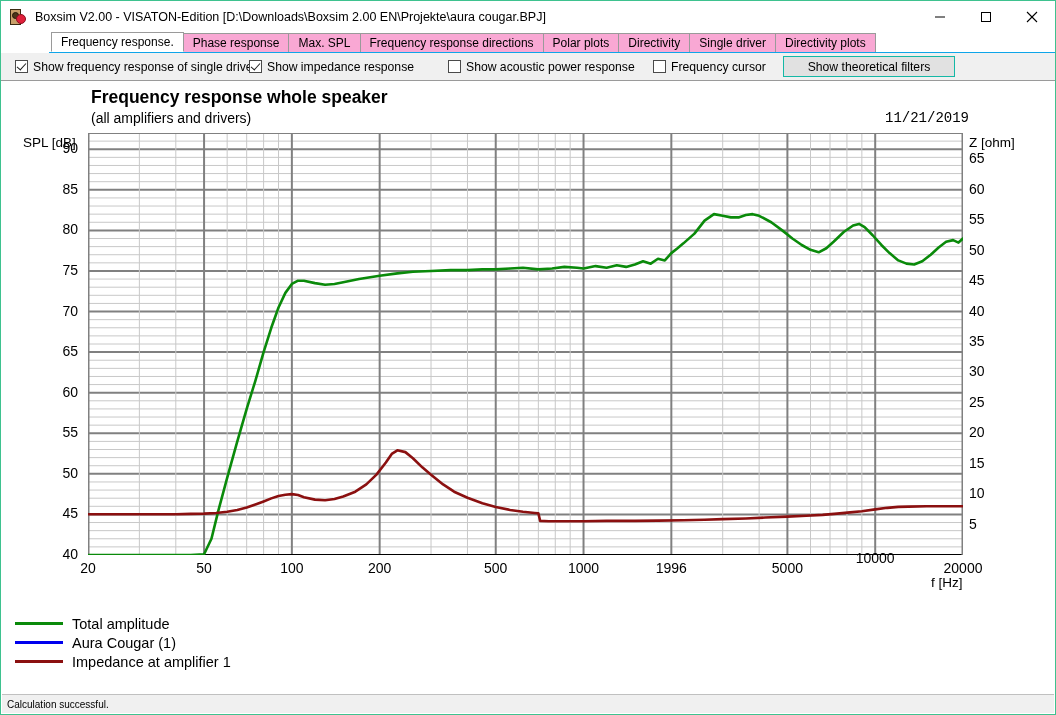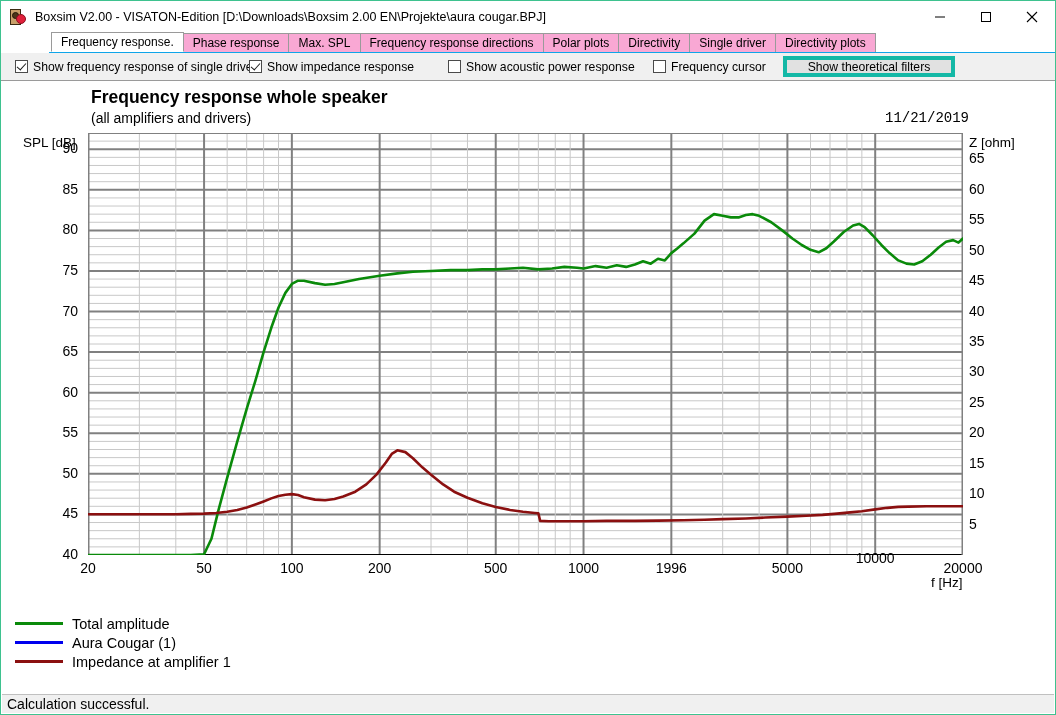--- a/index.html
+++ b/index.html
@@ -78,21 +78,21 @@
   .box{
     width:13px;height:13px;border:1px solid #4a4a4a;background:#fff;
     box-sizing:border-box;margin-right:5px;position:relative;flex:0 0 auto;
   }
   .box.on::after{
     content:"";position:absolute;left:3px;top:0px;width:4px;height:8px;
     border:solid #1b1b1b;border-width:0 1.6px 1.6px 0;transform:rotate(42deg);
   }
   .btn-filters{
     position:absolute;left:782px;top:3px;width:172px;height:21px;
-    background:#e1e1e1;border:4px solid #14b8a6;box-sizing:border-box;
+    background:#e1e1e1;border:1px solid #14b8a6;box-sizing:border-box;
     font-size:12.2px;color:#000;display:flex;align-items:center;justify-content:center;
   }
   
   .chartzone{position:relative;height:538px;background:#fff;}
   .chart-title{
     position:absolute;left:90px;top:6px;font-size:17.5px;font-weight:bold;color:#000;
   }
   .chart-sub{
     position:absolute;left:90px;top:29px;font-size:14px;color:#000;
   }
@@ -119,21 +119,21 @@
   .legend{position:absolute;left:0;top:613px;width:100%;}
   .legrow{display:flex;align-items:center;height:19px;padding-left:14px;}
   .legline{width:48px;height:0;border-top:3px solid #000;margin-right:9px;flex:0 0 auto;}
   .legtext{font-size:14.5px;color:#000;}
   
   .statusbar{
     position:absolute;left:1px;right:1px;bottom:1px;height:18px;
     background:#f0f0f0;border-top:1px solid #c0c0c0;
     display:flex;align-items:center;
   }
-  .statustext{font-size:14px;color:#000;padding-left:5px;}
+  .statustext{font-size:10px;color:#000;padding-left:5px;}
 </style>
 </head>
 <body>
 
 <div id="app">
 
   <div class="titlebar">
     <div class="app-icon">
       <div class="cab"></div>
         <div class="cone"></div>

